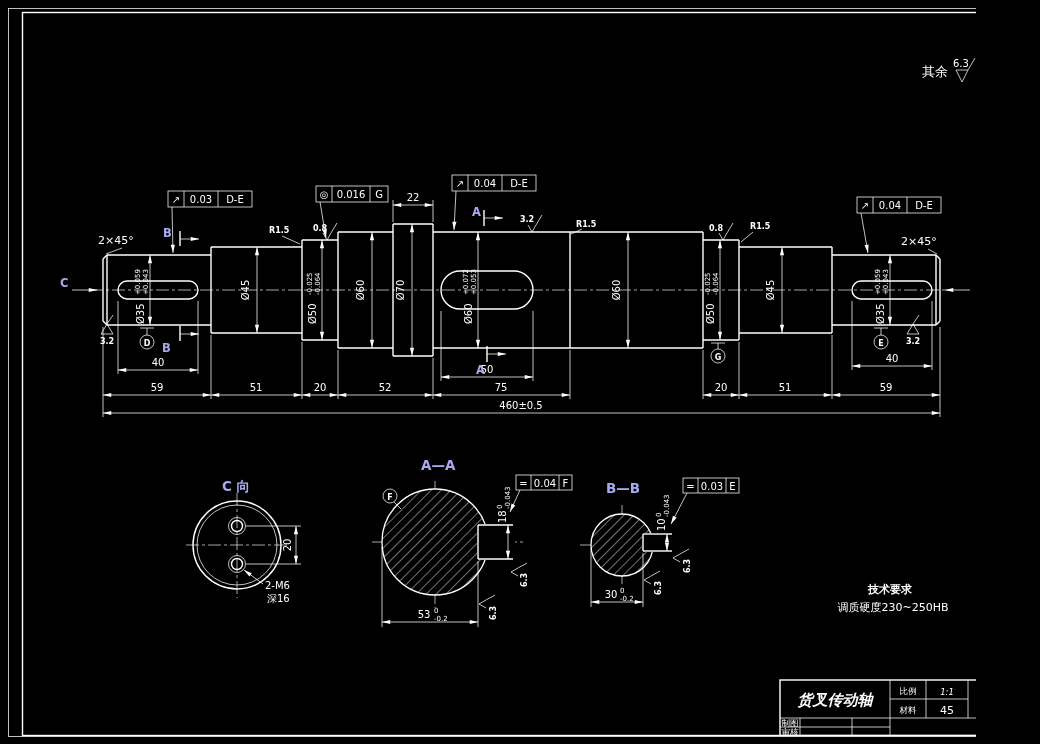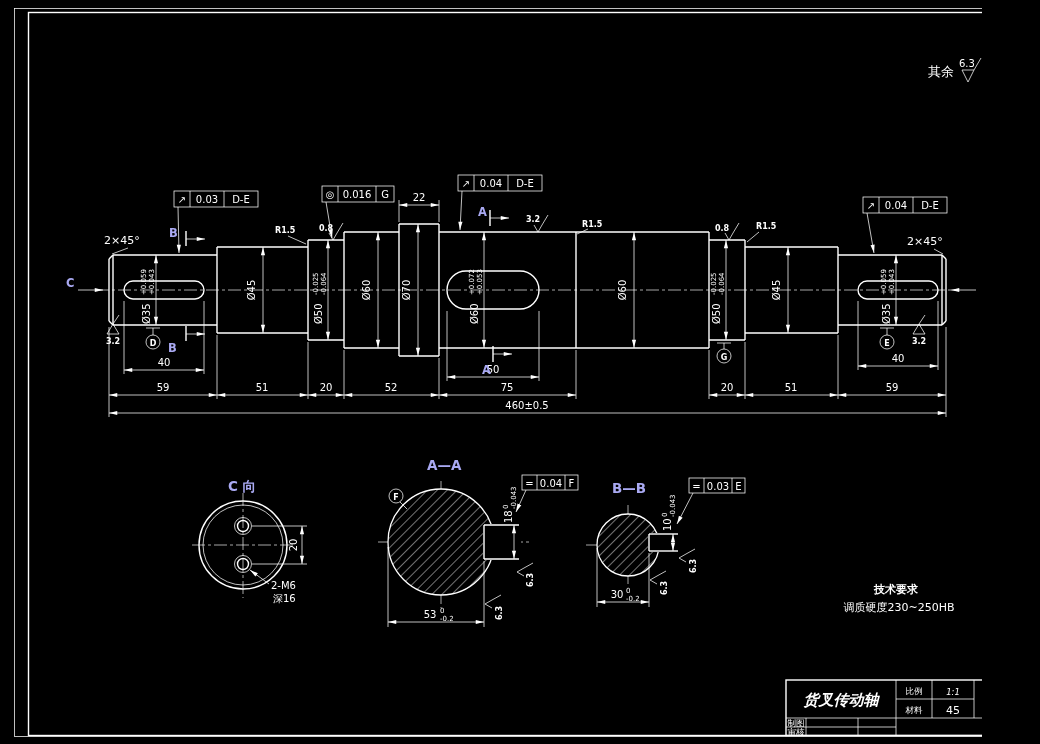--- a/index.html
+++ b/index.html
@@ -1,17 +1,17 @@
 <!DOCTYPE html>
 <html><head>
 <meta charset="utf-8">
 <style>
   html,body{margin:0;padding:0;background:#000;}
   #stage{position:relative;width:976px;height:744px;background:#000;overflow:hidden;
-         font-family:"DejaVu Sans","Liberation Sans",sans-serif;margin-left:6px;}
+         font-family:"DejaVu Sans","Liberation Sans",sans-serif;}
   svg{position:absolute;left:0;top:0;}
   .o{stroke:#fff;stroke-width:1.4;fill:none;}
   .t{stroke:#fff;stroke-width:.75;fill:none;}
   .cl{stroke:#fff;stroke-width:.65;fill:none;stroke-dasharray:13 3 3 3;}
   text{fill:#fff;font-family:"DejaVu Sans","Liberation Sans",sans-serif;}
   .d{font-size:10px;}
   .s{font-size:7px;}
   .r{font-size:8px;font-weight:bold;}
   .L{font-size:11.5px;fill:#a9a9f2;font-weight:bold;}
   .ti{font-size:13.5px;fill:#a9a9f2;font-weight:bold;}

